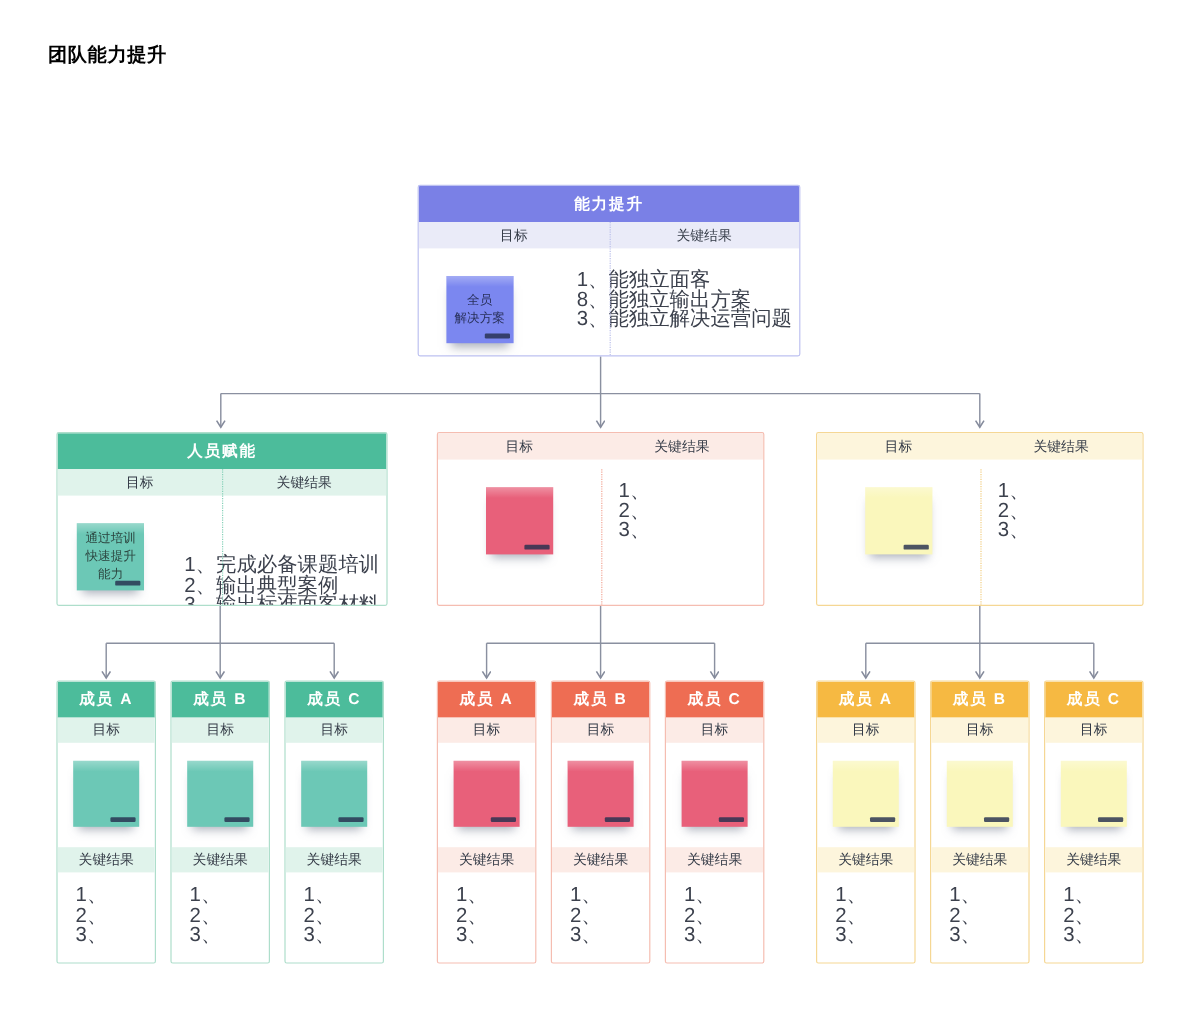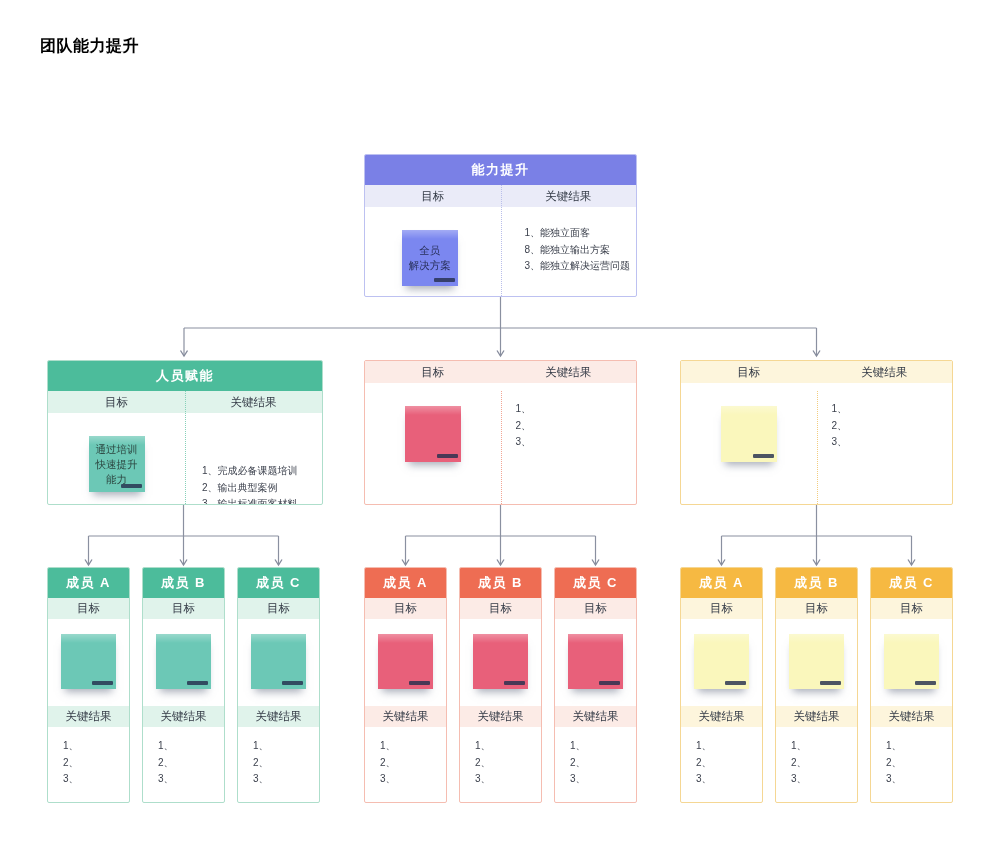--- a/index.html
+++ b/index.html
@@ -26,21 +26,21 @@
   .tc-body .bcell.left { display:flex; justify-content:center; padding-top:23px; }
   .divider { position:absolute; left:50%; top:30px; bottom:0; width:0; border-left:1px dotted var(--dot); }
 
   .sticky { position:relative; width:56px; height:56px; background:var(--stk);
             background-image:linear-gradient(180deg, rgba(255,255,255,0.30), rgba(255,255,255,0) 9px);
             box-shadow:0 7px 8px -4px rgba(96,106,128,0.55); }
   .sticky .stxt { position:absolute; inset:0; display:flex; align-items:center; justify-content:center;
                   text-align:center; font-size:10.5px; line-height:15px; white-space:pre-line; color:var(--ink); }
   .wm { position:absolute; right:3px; bottom:4px; width:21px; height:4px; background:rgba(38,47,78,0.82); border-radius:1px; }
 
-  .kr-list { font-size:10px; color:#3c414d; line-height:16.5px; }
+  .kr-list { font-size:17px; color:#3c414d; line-height:16.5px; }
   .kr-line { white-space:nowrap; }
 
   
   .m-label { height:21px; background:var(--tint); display:flex; align-items:center; justify-content:center; font-size:11.5px; color:#333a46; }
   .m-sticky-zone { height:87px; display:flex; justify-content:center; padding-top:15px; box-sizing:border-box; }
   .m-sticky-zone .sticky { width:55px; height:55px; }
   .m-list { padding:11px 0 0 15px; }
 </style>
 </head>
 <body>
@@ -76,21 +76,21 @@
 
       <path d="M816.5,505 V536"></path>
       <path d="M721.5,536 H911.5"></path>
       <path d="M721.5,536 V565" marker-end="url(#arw)"></path>
       <path d="M816.5,536 V565" marker-end="url(#arw)"></path>
       <path d="M911.5,536 V565" marker-end="url(#arw)"></path>
     </g>
   </svg>
 
   <div id="cards">
-      <div class="card t-purple" style="left: 364px; top: 154px; width: 273px; height: 143px;">
+      <div class="card t-purple" style="left: 348px; top: 154px; width: 319px; height: 143px;">
         <div class="card-header">能力提升</div>
         <div class="subrow">
           <div class="cell">目标</div>
           <div class="cell">关键结果</div>
         </div>
         <div class="tc-body">
           <div class="bcell left">
             <div class="sticky">
               <div class="stxt">全员
 解决方案</div>

